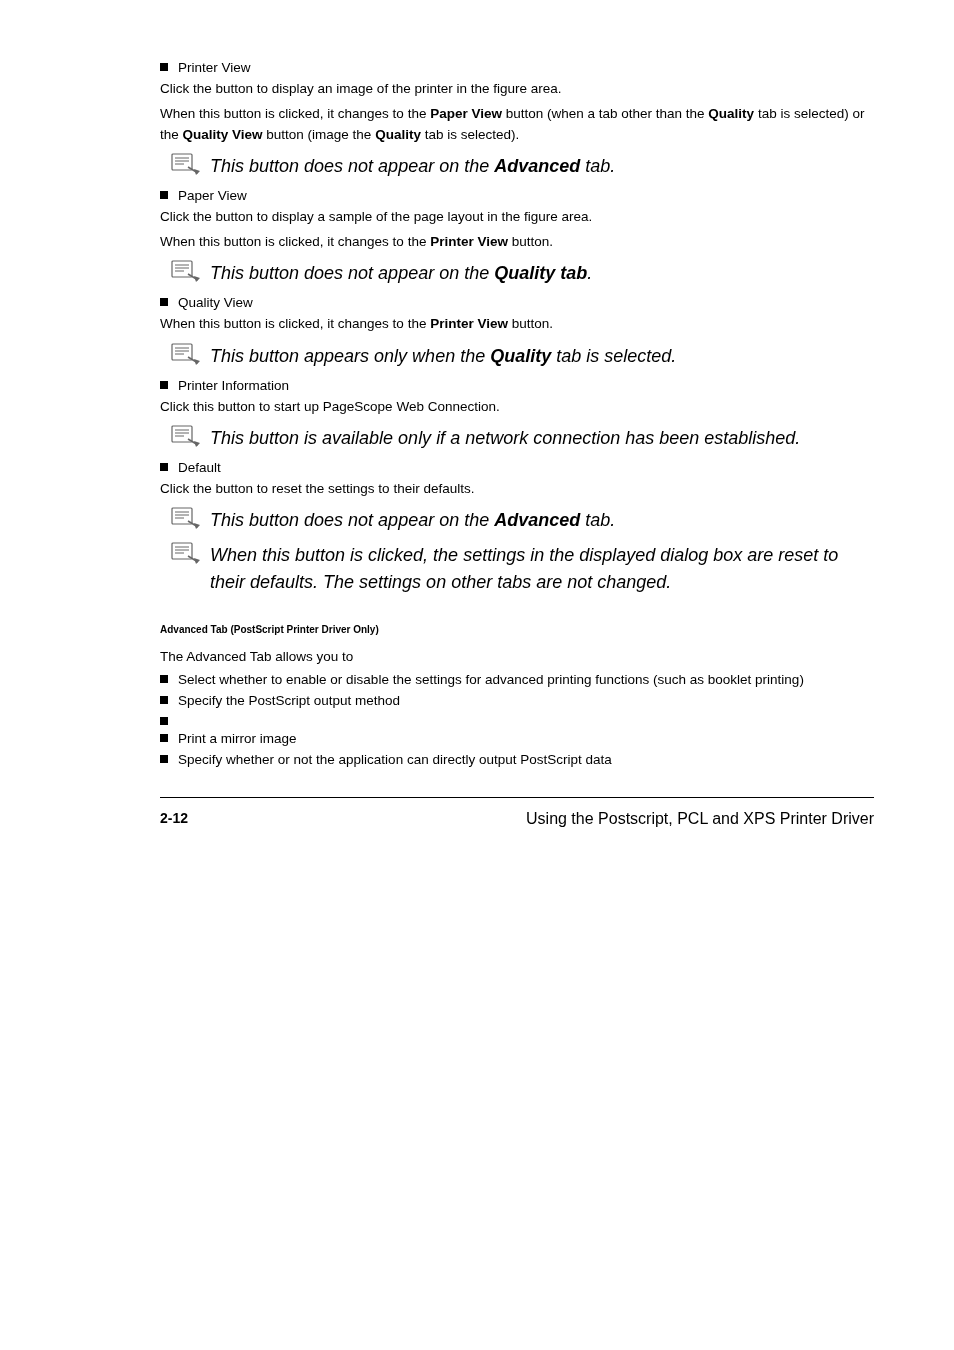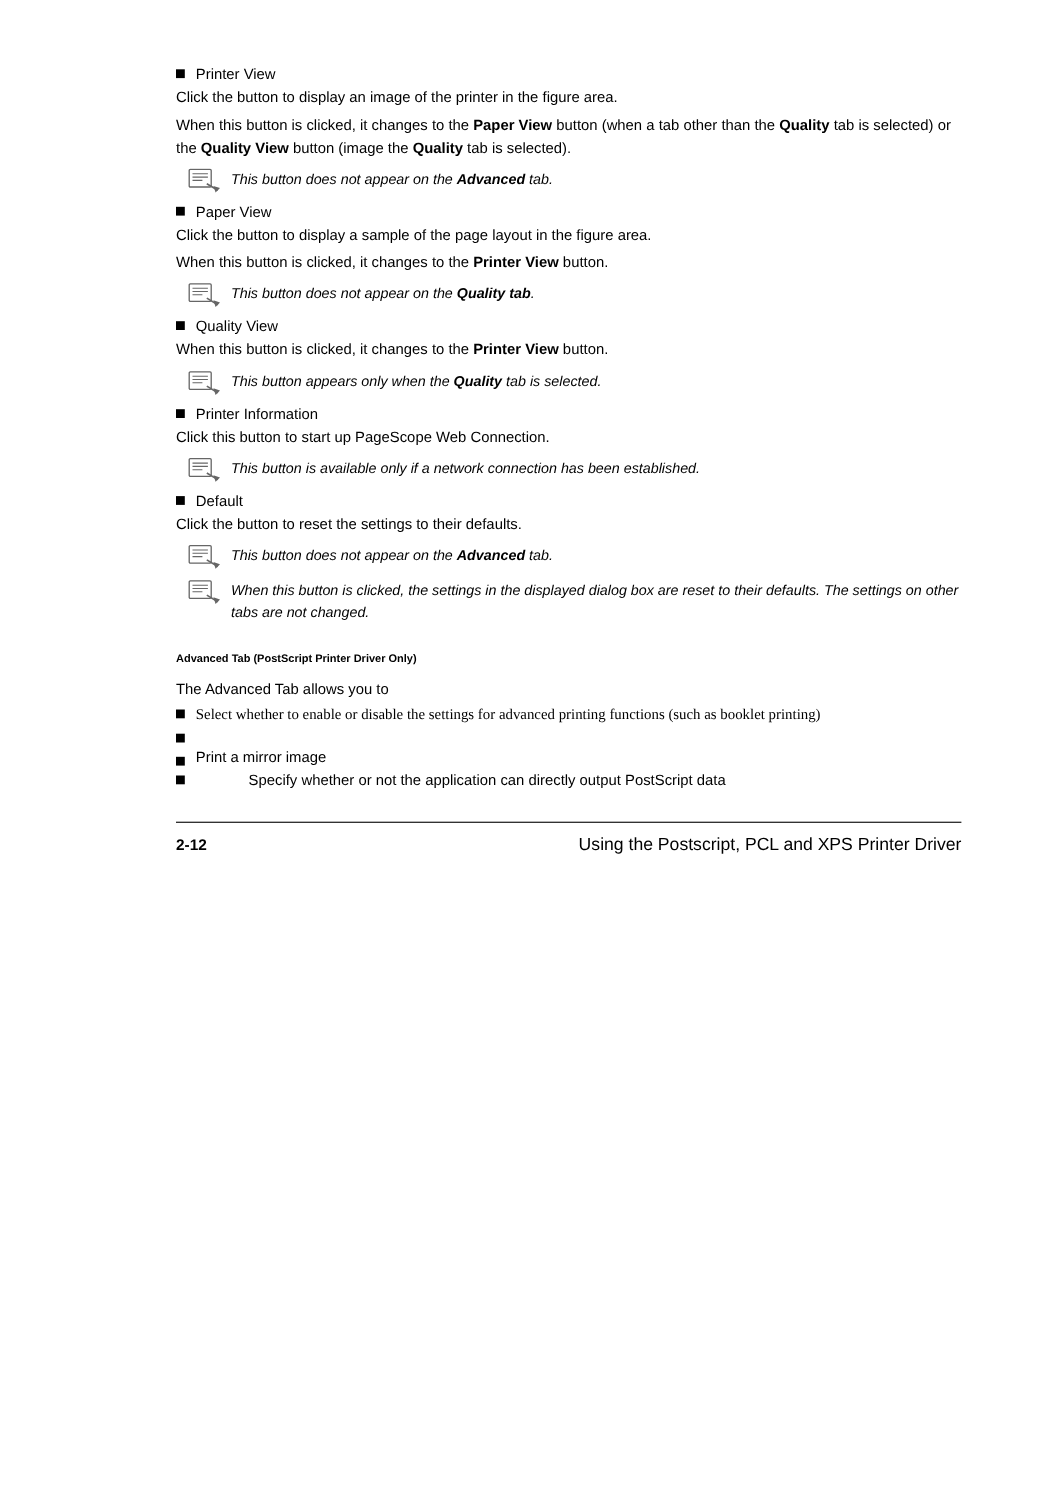--- a/index.html
+++ b/index.html
@@ -52,21 +52,21 @@
       flex-shrink: 0;
       position: relative;
     }
 
     .note-icon svg {
       width: 32px;
       height: 24px;
     }
 
     .note-text {
-      font-size: 13px;
+      font-size: 18px;
       font-style: italic;
       line-height: 1.5;
     }
 
     .note-text b {
       font-style: italic;
       font-weight: bold;
     }
 
     b {
@@ -249,32 +249,36 @@
       <span>When this button is clicked, the settings in the displayed dialog box are reset to their defaults. The settings on other tabs are not changed.</span>
     </span>
   </div>
 </div>
 
 <h2 class="section-heading">Advanced Tab (PostScript Printer Driver Only)</h2>
 
 <p class="para">The Advanced Tab allows you to</p>
 
 <div>
-  <div class="bullet-item" style="margin-bottom:6px;font-family:Liberation Serif, serif;">
+  <div class="bullet-item" style="margin-bottom:6px;">
     <span class="bullet-square"></span>
     <span class="bullet-label">Select whether to enable or disable the settings for advanced printing functions (such as booklet printing)</span>
   </div>
   <div class="bullet-item" style="margin-bottom:6px;">
     <span class="bullet-square"></span>
-  </div>
-  <div class="bullet-item" style="margin-bottom:6px;align-items:flex-end;">
+    <span class="bullet-label">Specify the PostScript output method</span>
+  </div>
+  <div class="bullet-item" style="margin-bottom:6px;">
+    <span class="bullet-square"></span>
+  </div>
+  <div class="bullet-item" style="margin-bottom:6px;">
     <span class="bullet-square"></span>
     <span class="bullet-label">Print a mirror image</span>
   </div>
-  <div class="bullet-item" style="margin-bottom:6px;gap:48px;">
+  <div class="bullet-item" style="margin-bottom:6px;">
     <span class="bullet-square"></span>
     <span class="bullet-label">Specify whether or not the application can directly output PostScript data</span>
   </div>
 </div>
 
 <hr class="footer-divider">
 <div class="footer-row">
   <span class="footer-left">2-12</span>
   <span class="footer-right">Using the Postscript, PCL and XPS Printer Driver</span>
 </div>

